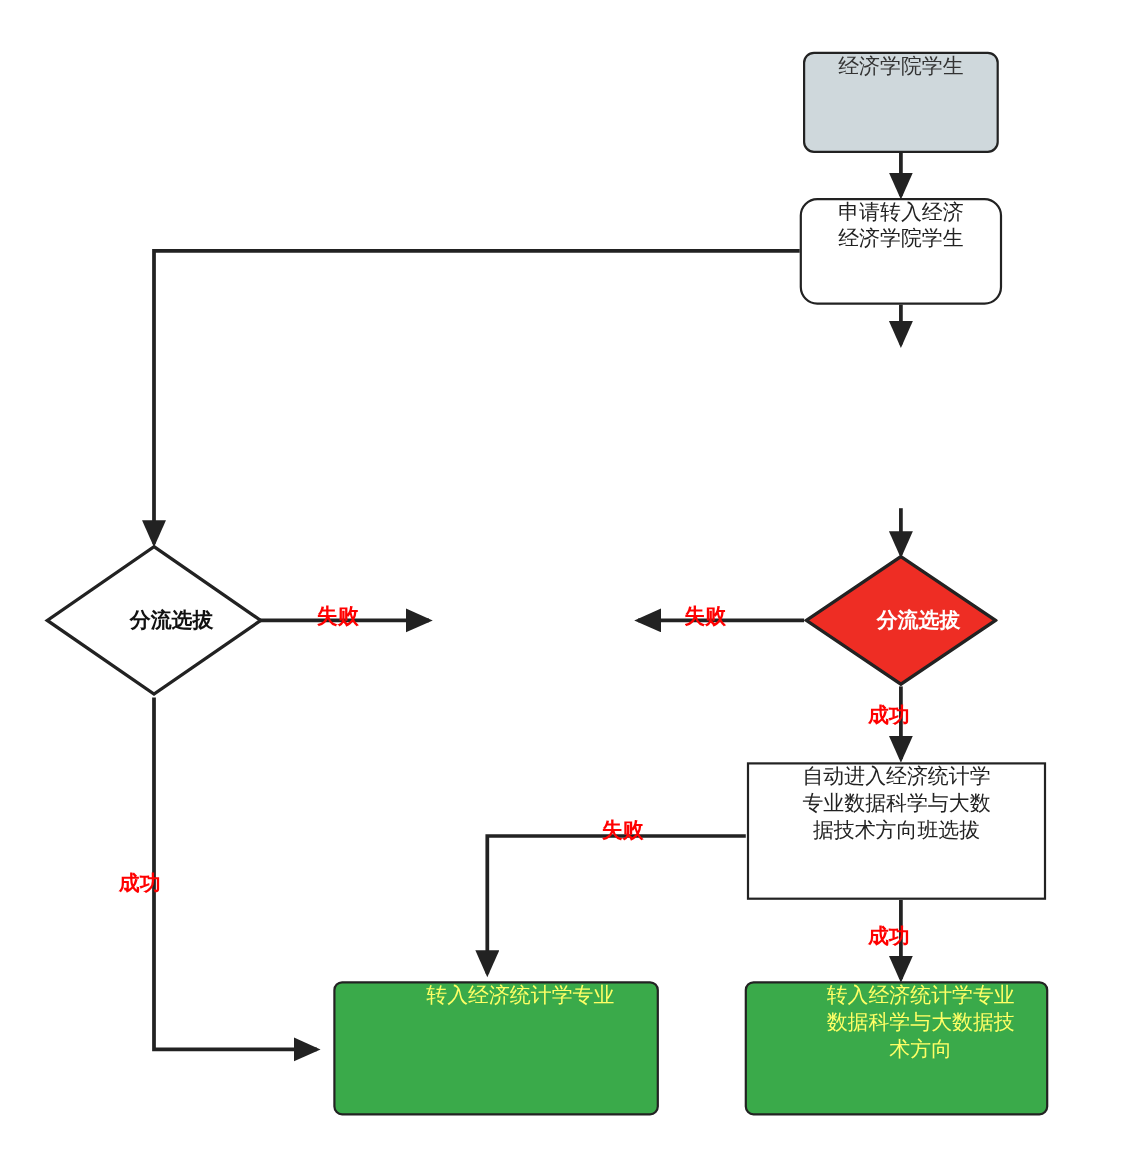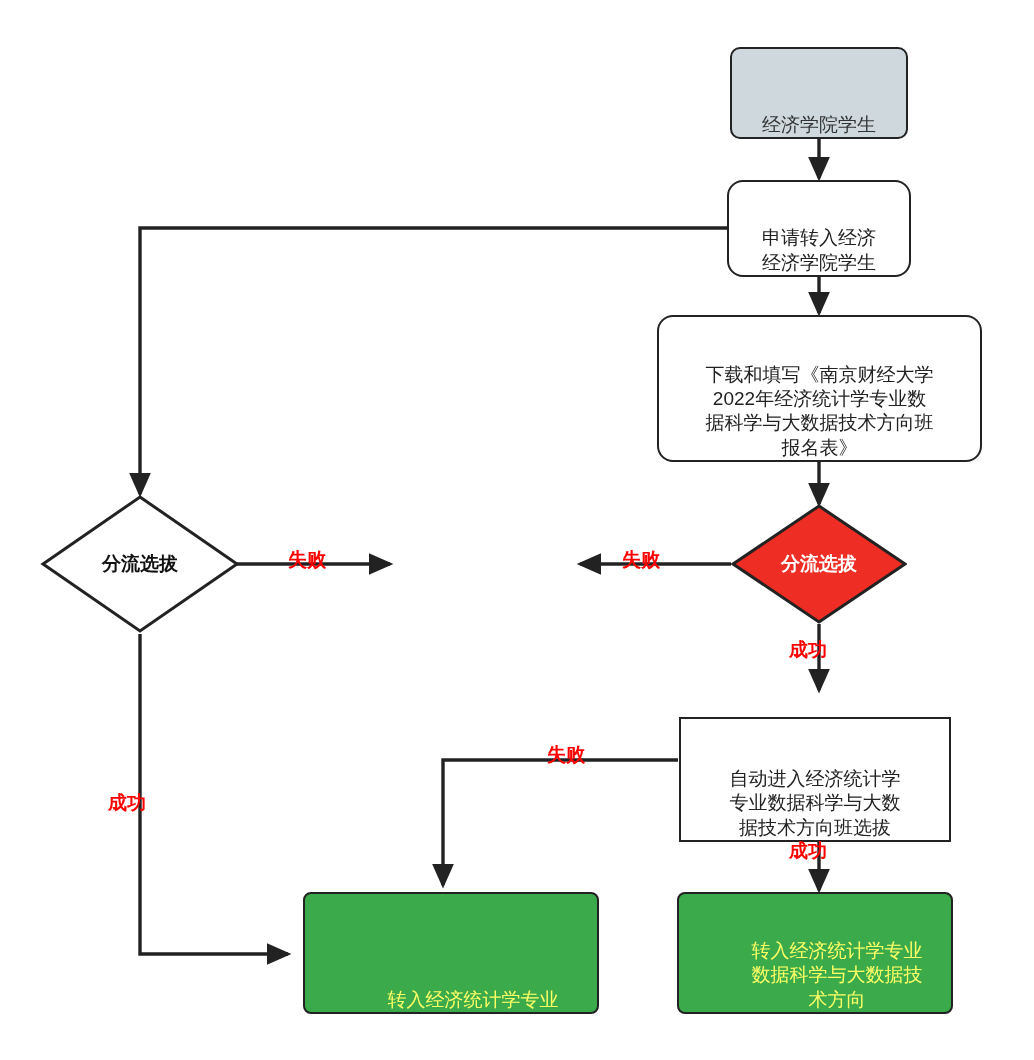--- a/index.html
+++ b/index.html
@@ -22,21 +22,21 @@
     left: 0;
     top: 0;
     width: 1034px;
     height: 1060px;
     pointer-events: none;
   }
   .node {
     position: absolute;
     box-sizing: border-box;
     display: flex;
-    align-items: flex-end;
+    align-items: flex-start;
     justify-content: center;
     text-align: center;
     line-height: 1.28;
   }
   .node-text {
     display: block;
     width: 100%;
     white-space: pre-line;
   }
 
@@ -83,21 +83,21 @@
   .diamond-wrap {
     position: absolute;
   }
   .diamond-shape {
     position: absolute;
     left: 0; top: 0;
     width: 100%; height: 100%;
   }
   .diamond-label {
     position: absolute;
-    left: 0; top: 0;
+    left: 16px; top: 0;
     width: 100%; height: 100%;
     display: flex;
     align-items: center;
     justify-content: center;
     font-size: 19px;
     font-weight: bold;
   }
   .diamond-label.plain { color: #111111; }
   .diamond-label.red { color: #ffffff; }
 
@@ -146,43 +146,37 @@
 
   <div class="node n-start" style="left:730px; top:47px; width:178px; height:92px;">
     <span class="node-text">经济学院学生</span>
   </div>
 
   <div class="node n-round" style="left:727px; top:180px; width:184px; height:97px;">
     <span class="node-text">申请转入经济
 经济学院学生</span>
   </div>
 
-  <div class="node n-round" style="left:657px; top:315px; width:325px; height:147px;">
-    <span class="node-text">下载和填写《南京财经大学
-2022年经济统计学专业数
-据科学与大数据技术方向班
-报名表》</span>
-  </div>
 
   <div class="diamond-wrap" style="left:731px; top:504px; width:176px; height:120px;">
     <svg class="diamond-shape" viewBox="0 0 176 120" preserveAspectRatio="none">
       <polygon points="88,2 174,60 88,118 2,60" fill="#ee2d24" stroke="#222222" stroke-width="3"></polygon>
     </svg>
     <div class="diamond-label red">分流选拔</div>
   </div>
 
   <div class="diamond-wrap" style="left:40px; top:494px; width:200px; height:140px;">
     <svg class="diamond-shape" viewBox="0 0 200 140" preserveAspectRatio="none">
       <polygon points="100,3 197,70 100,137 3,70" fill="#ffffff" stroke="#222222" stroke-width="3"></polygon>
     </svg>
     <div class="diamond-label plain">分流选拔</div>
   </div>
 
 
-  <div class="node n-rect-white" style="left:679px; top:693px; width:272px; height:125px;margin-top:24px;">
+  <div class="node n-rect-white" style="left:679px; top:693px; width:272px; height:125px;">
     <span class="node-text">自动进入经济统计学
 专业数据科学与大数
 据技术方向班选拔</span>
   </div>
 
   <div class="node n-green" style="left:303px; top:892px; width:296px; height:122px;">
     <span class="node-text">转入经济统计学专业</span>
   </div>
 
   <div class="node n-green" style="left:677px; top:892px; width:276px; height:122px;">

